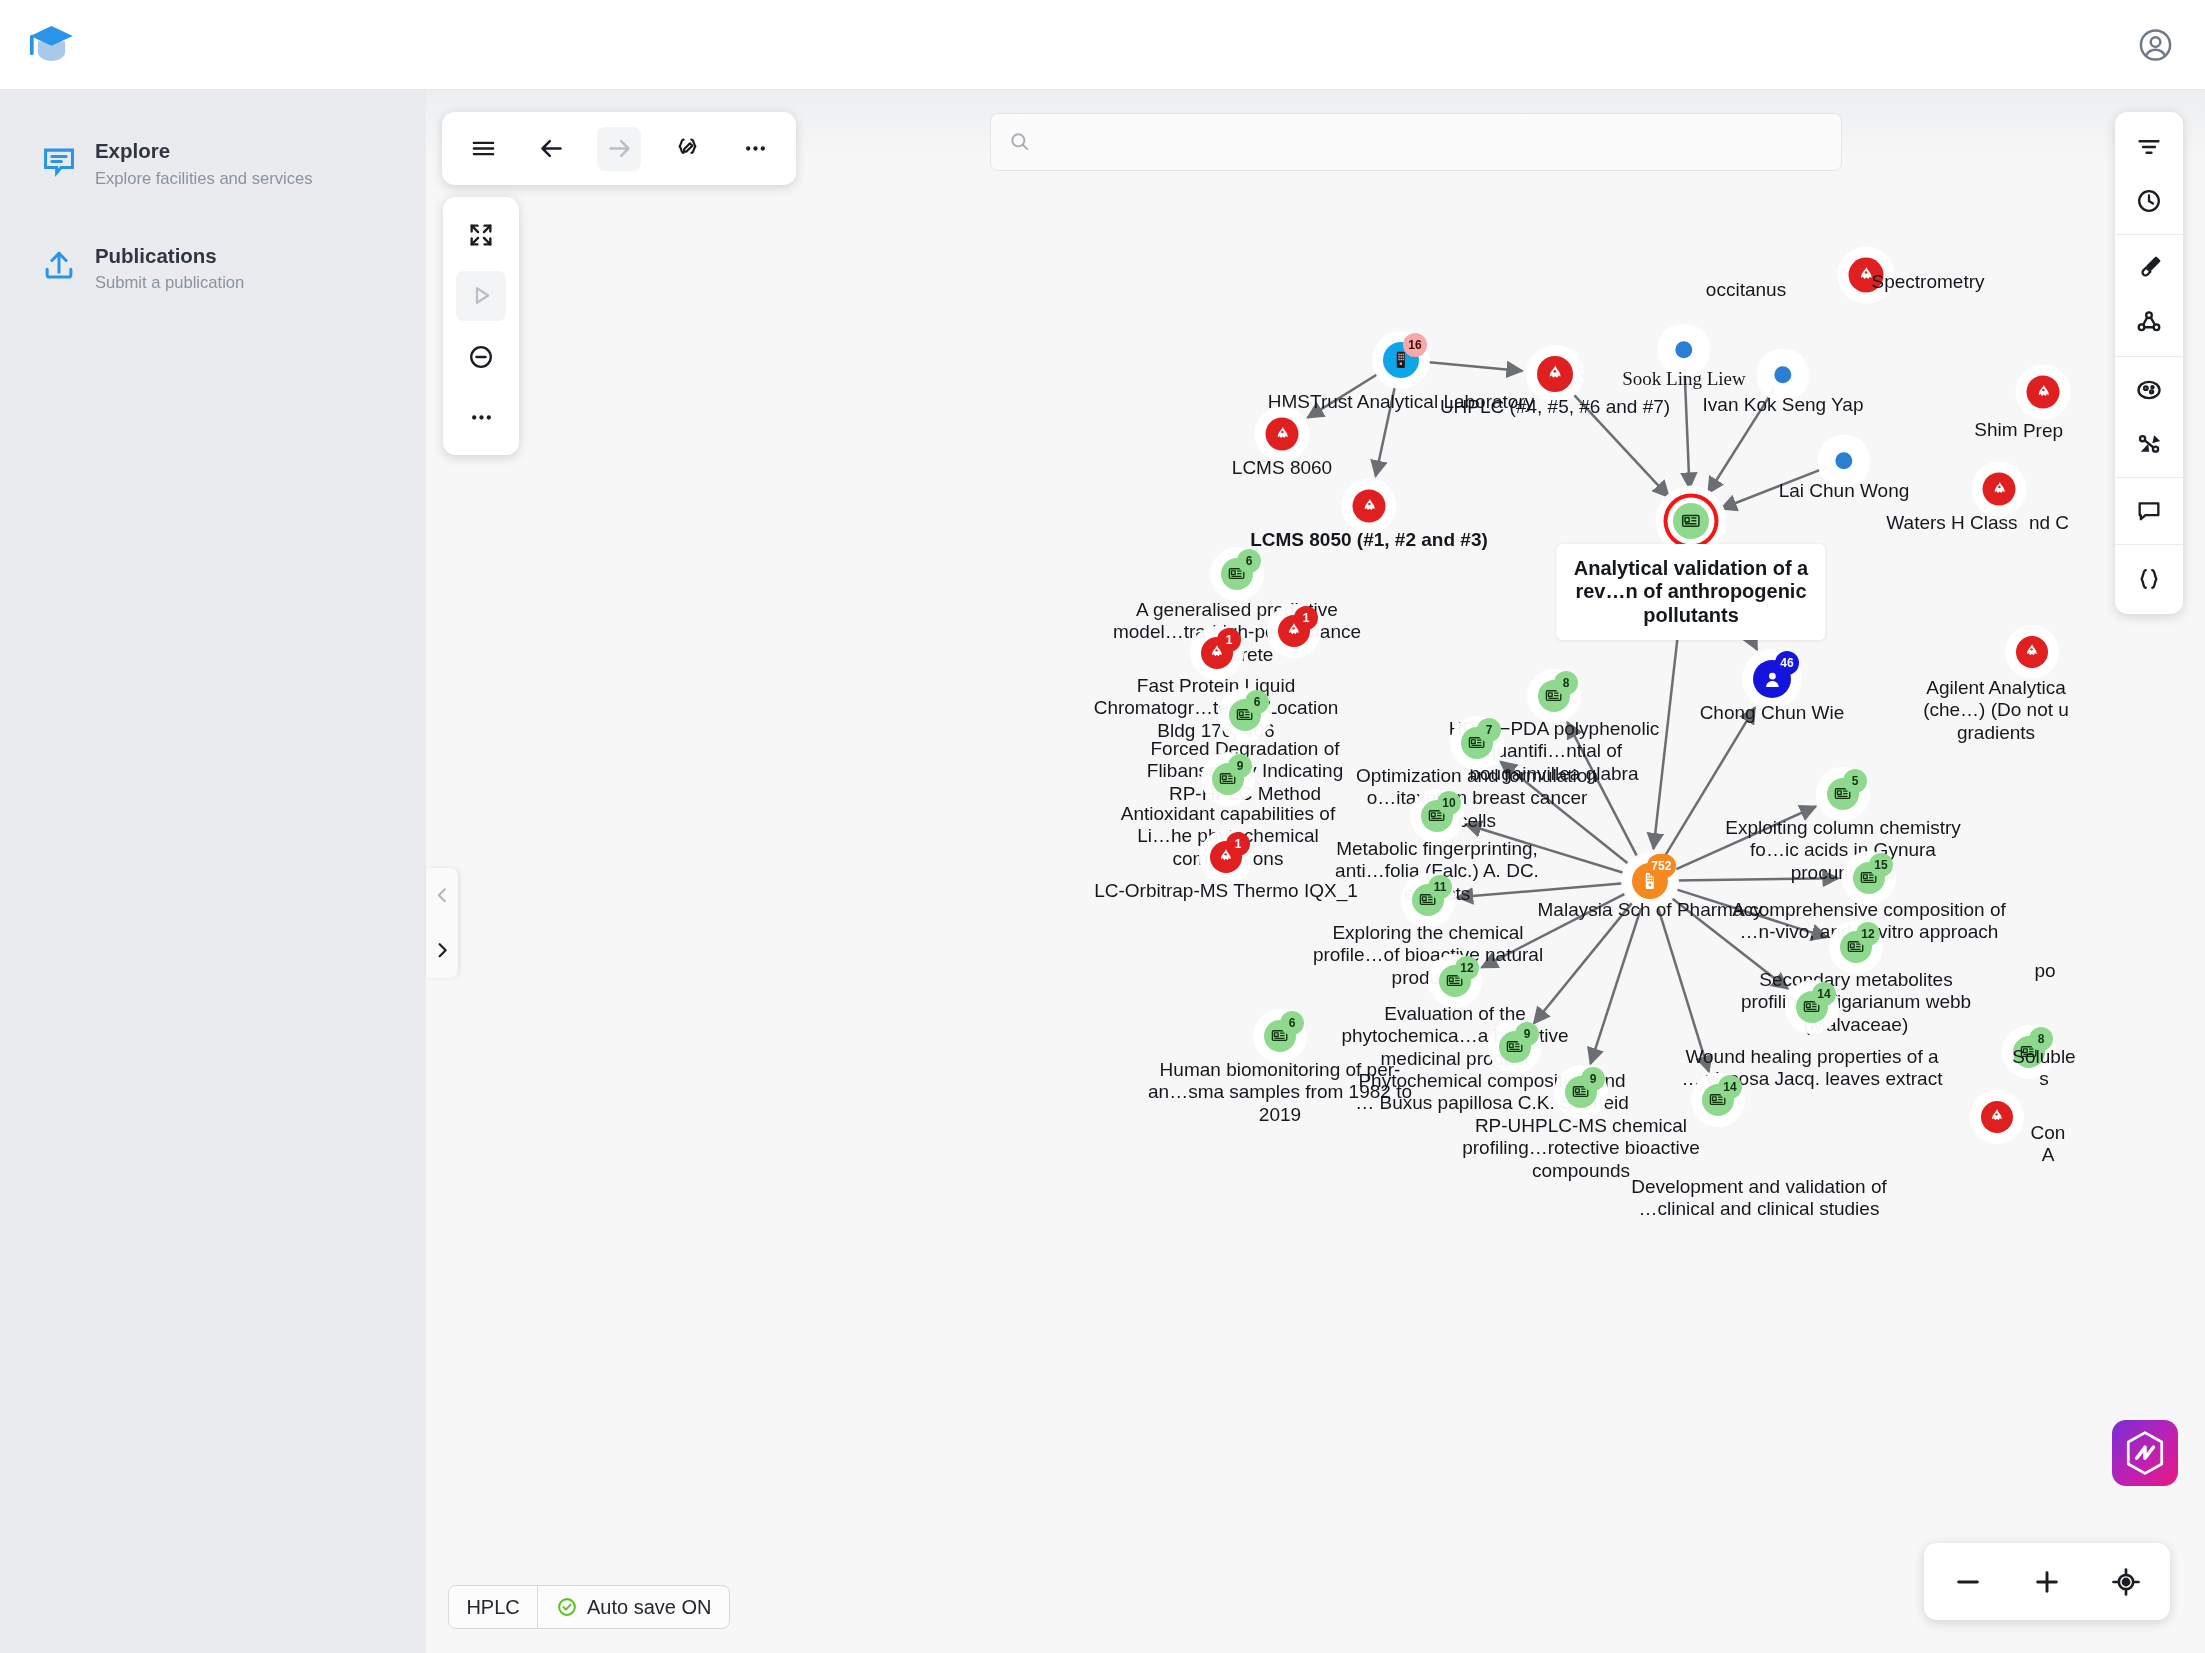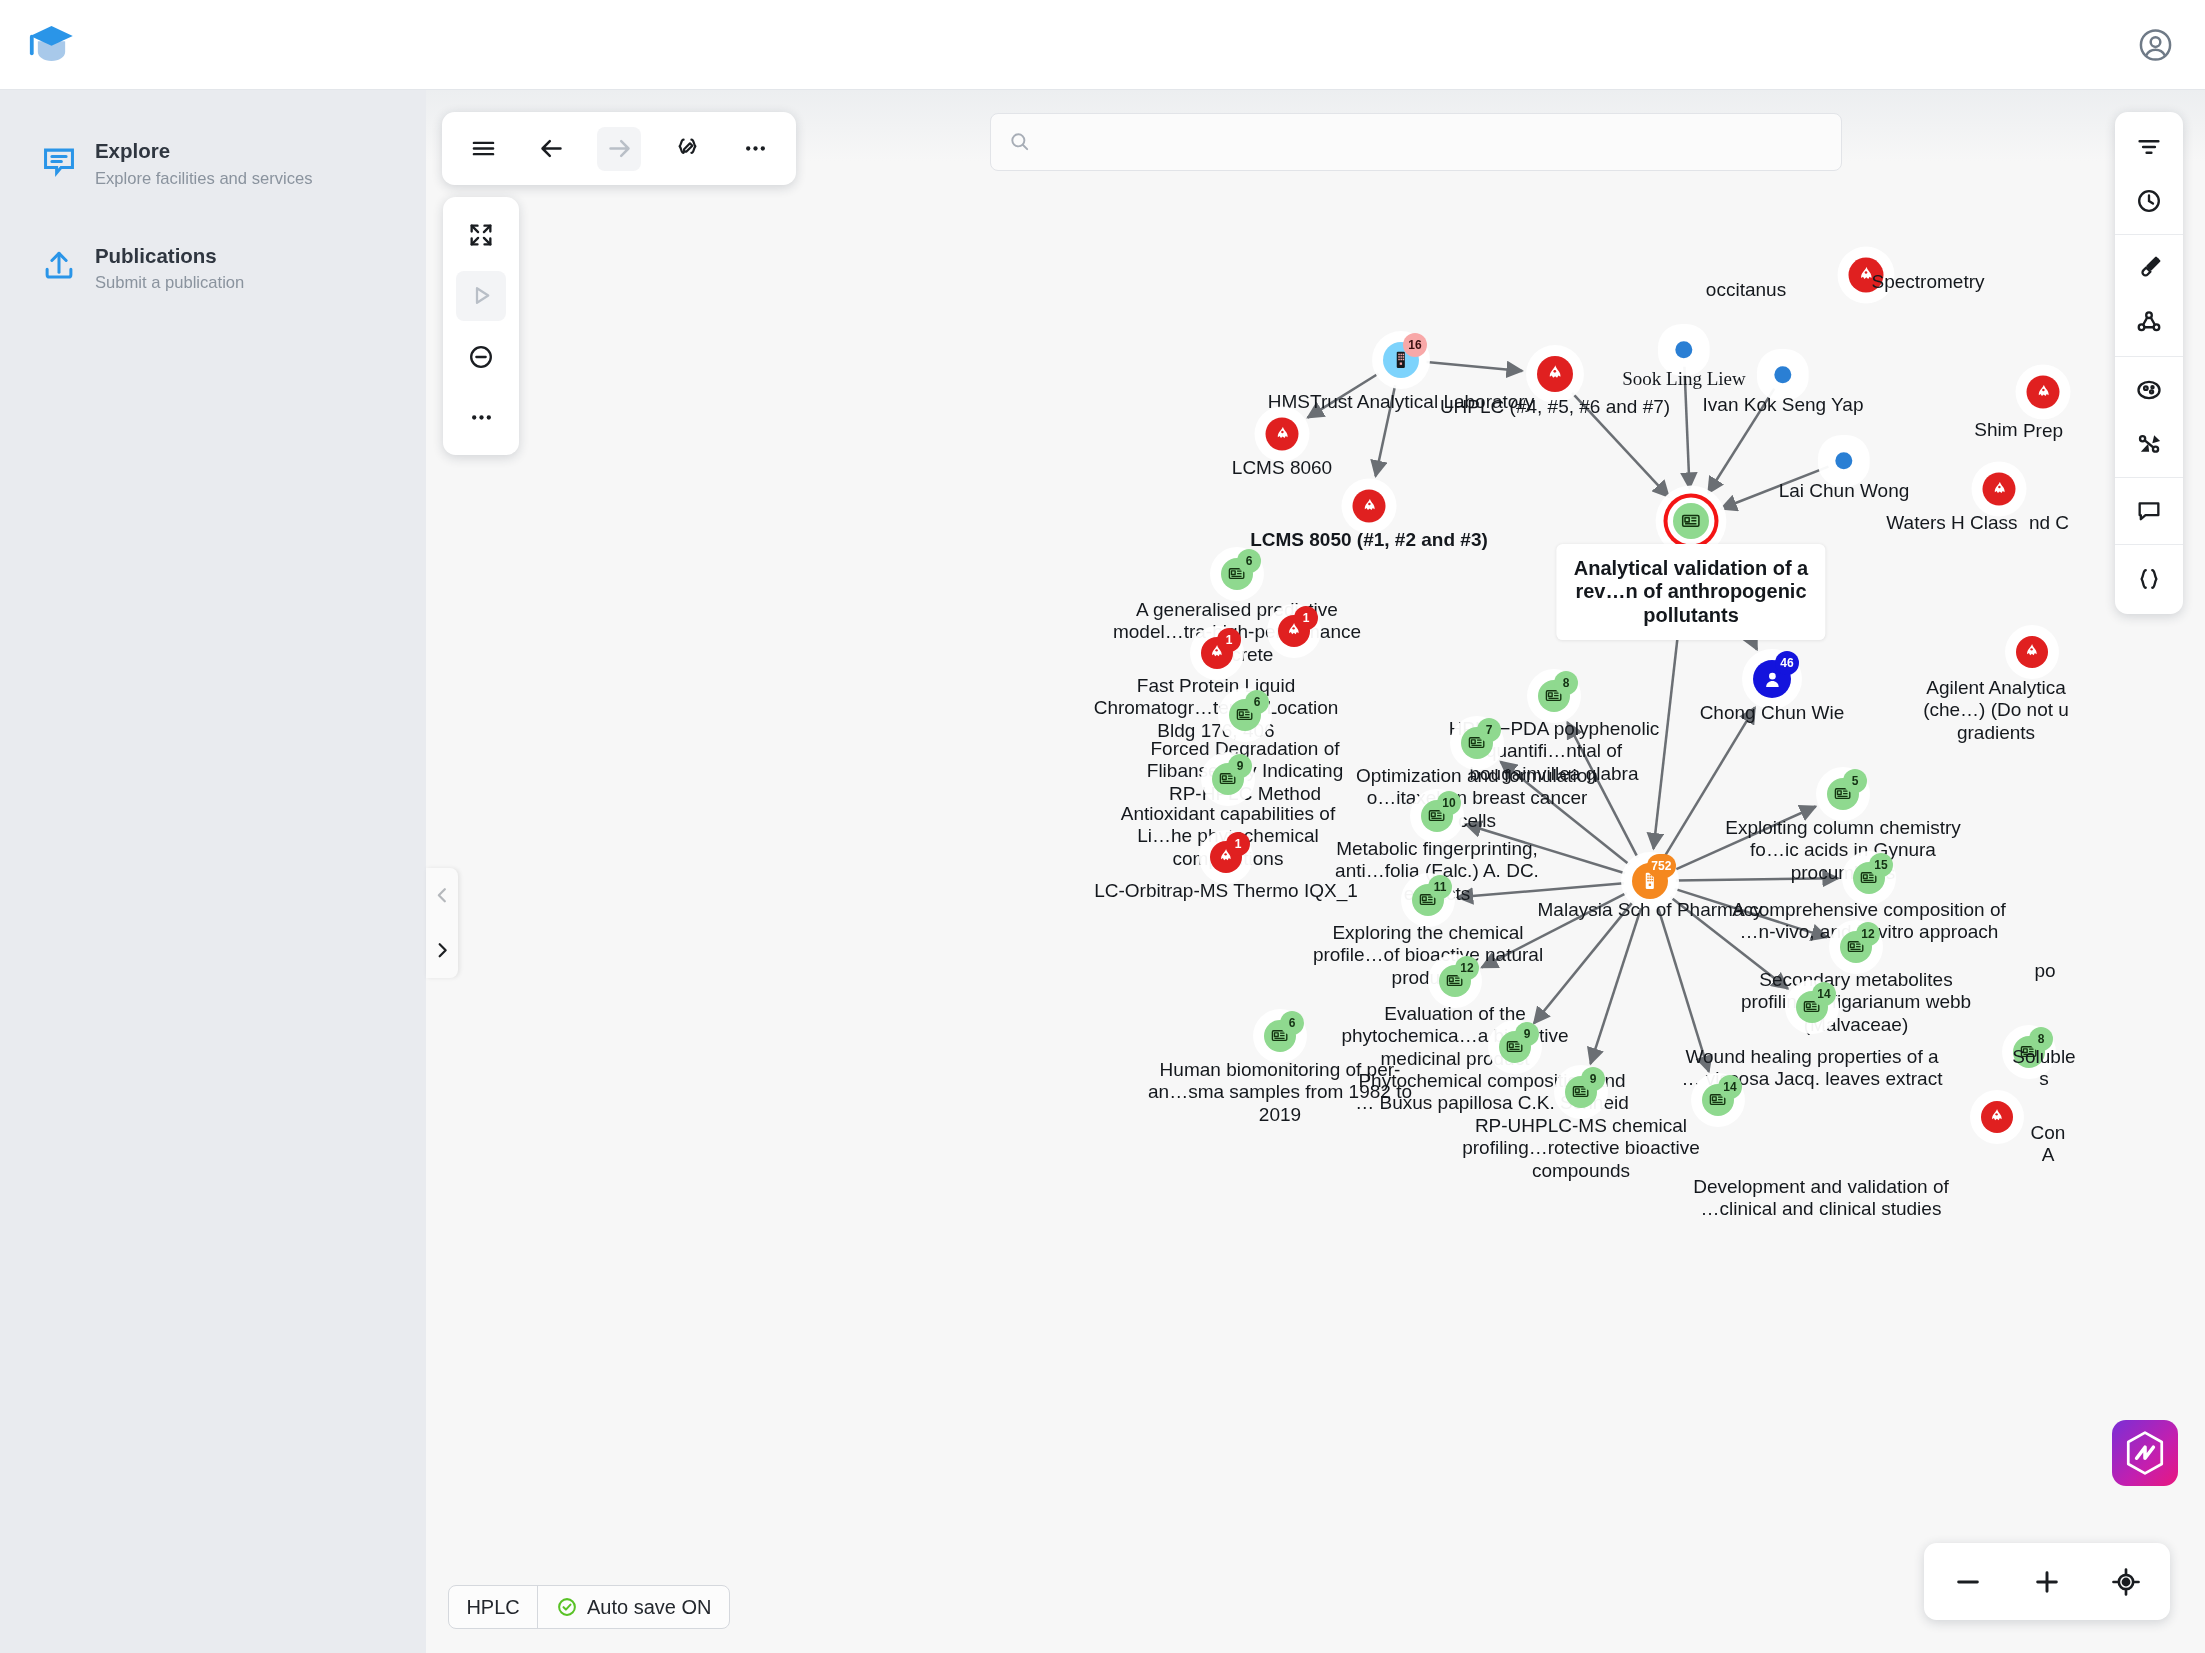--- a/index.html
+++ b/index.html
@@ -74,21 +74,21 @@
   .node .badge {
     position: absolute; right: -8px; top: -9.5px;
     min-width: 24px; height: 24px; padding: 0 4.7px; border-radius: 12px;
     display: flex; align-items: center; justify-content: center;
     font-size: 12px; font-weight: bold; color: #1d1d1d;
   }
   .n-pub   { background: #8fd98f; }
   .n-pub .badge { background: #8fd98f; color:#143214; }
   .n-fac   { background: #e02020; }
   .n-fac .badge { background: #e02020; color:#fff; }
-  .n-lab   { background: #7dd3fc; }
+  .n-lab   { background: #0ea5e9; }
   .n-lab .badge { background: #f8a8a8; color:#3a1010; }
   .n-org   { background: #f5881f; }
   .n-org .badge { background: #f5881f; color:#fff; }
   .n-person{ background: #1414dd; }
   .n-person .badge { background: #1414dd; color:#fff; }
   .n-dot   { background: #2a7fd4; box-shadow: 0 0 0 17.4px rgba(255,255,255,.95); }
   .n-selected { box-shadow: 0 0 0 5.5px #ffffff, 0 0 0 9.5px #f41515, 0 0 0 17.4px rgba(255,255,255,.95); }
 
   .nlabel {
     position: absolute; transform: translate(-50%, 0);
@@ -525,21 +525,21 @@
         <div class="nlabel" style="left: 1386px; top: 956px;">Wound healing properties of a
 … viscosa Jacq. leaves extract</div>
         <div class="node n-pub" style="left: 1292px; top: 1010px; width: 32px; height: 32px;">
           <span class="glyph"><svg viewBox="0 0 24 24" fill="none" stroke="#13330f" stroke-width="1.7" stroke-linejoin="round">
               <rect x="3" y="6" width="18" height="12" rx="1.4"></rect>
               <rect x="5.6" y="8.6" width="4.6" height="4.6"></rect>
               <path d="M12.6 9h5.6M12.6 12h5.6M5.6 15.4h12.6"></path>
             </svg></span>
           <span class="badge">14</span>
         </div>
-        <div class="nlabel" style="left: 1395px; top: 1086px;">Development and validation of
+        <div class="nlabel" style="left: 1333px; top: 1086px;">Development and validation of
 …clinical and clinical studies</div>
         <div class="nlabel" style="left: 1570px; top: 329px;">Shim</div>
         <div class="node n-fac" style="left: 1617px; top: 302px; width: 33px; height: 33px;">
           <span class="glyph"><svg viewBox="0 0 24 24" fill="#ffffff">
               <path d="M12.6 2.6c-.6 2.2-2.4 4-4.1 6.2-1.6 2-2.4 4.3-2 6.6l2.1-1.5 1.6 2.6 2.2-1.9 2.1 1.9 1.6-2.6 2.1 1.5c.4-2.3-.4-4.6-2-6.6-1.7-2.2-3.1-4-3.6-6.2z"></path>
               <circle cx="12" cy="9.2" r="1.5" fill="#e02020"></circle>
             </svg></span>
         </div>
         <div class="nlabel" style="left: 1617px; top: 330px;">Prep</div>
         <div class="node n-fac" style="left: 1573px; top: 399px; width: 33px; height: 33px;">

